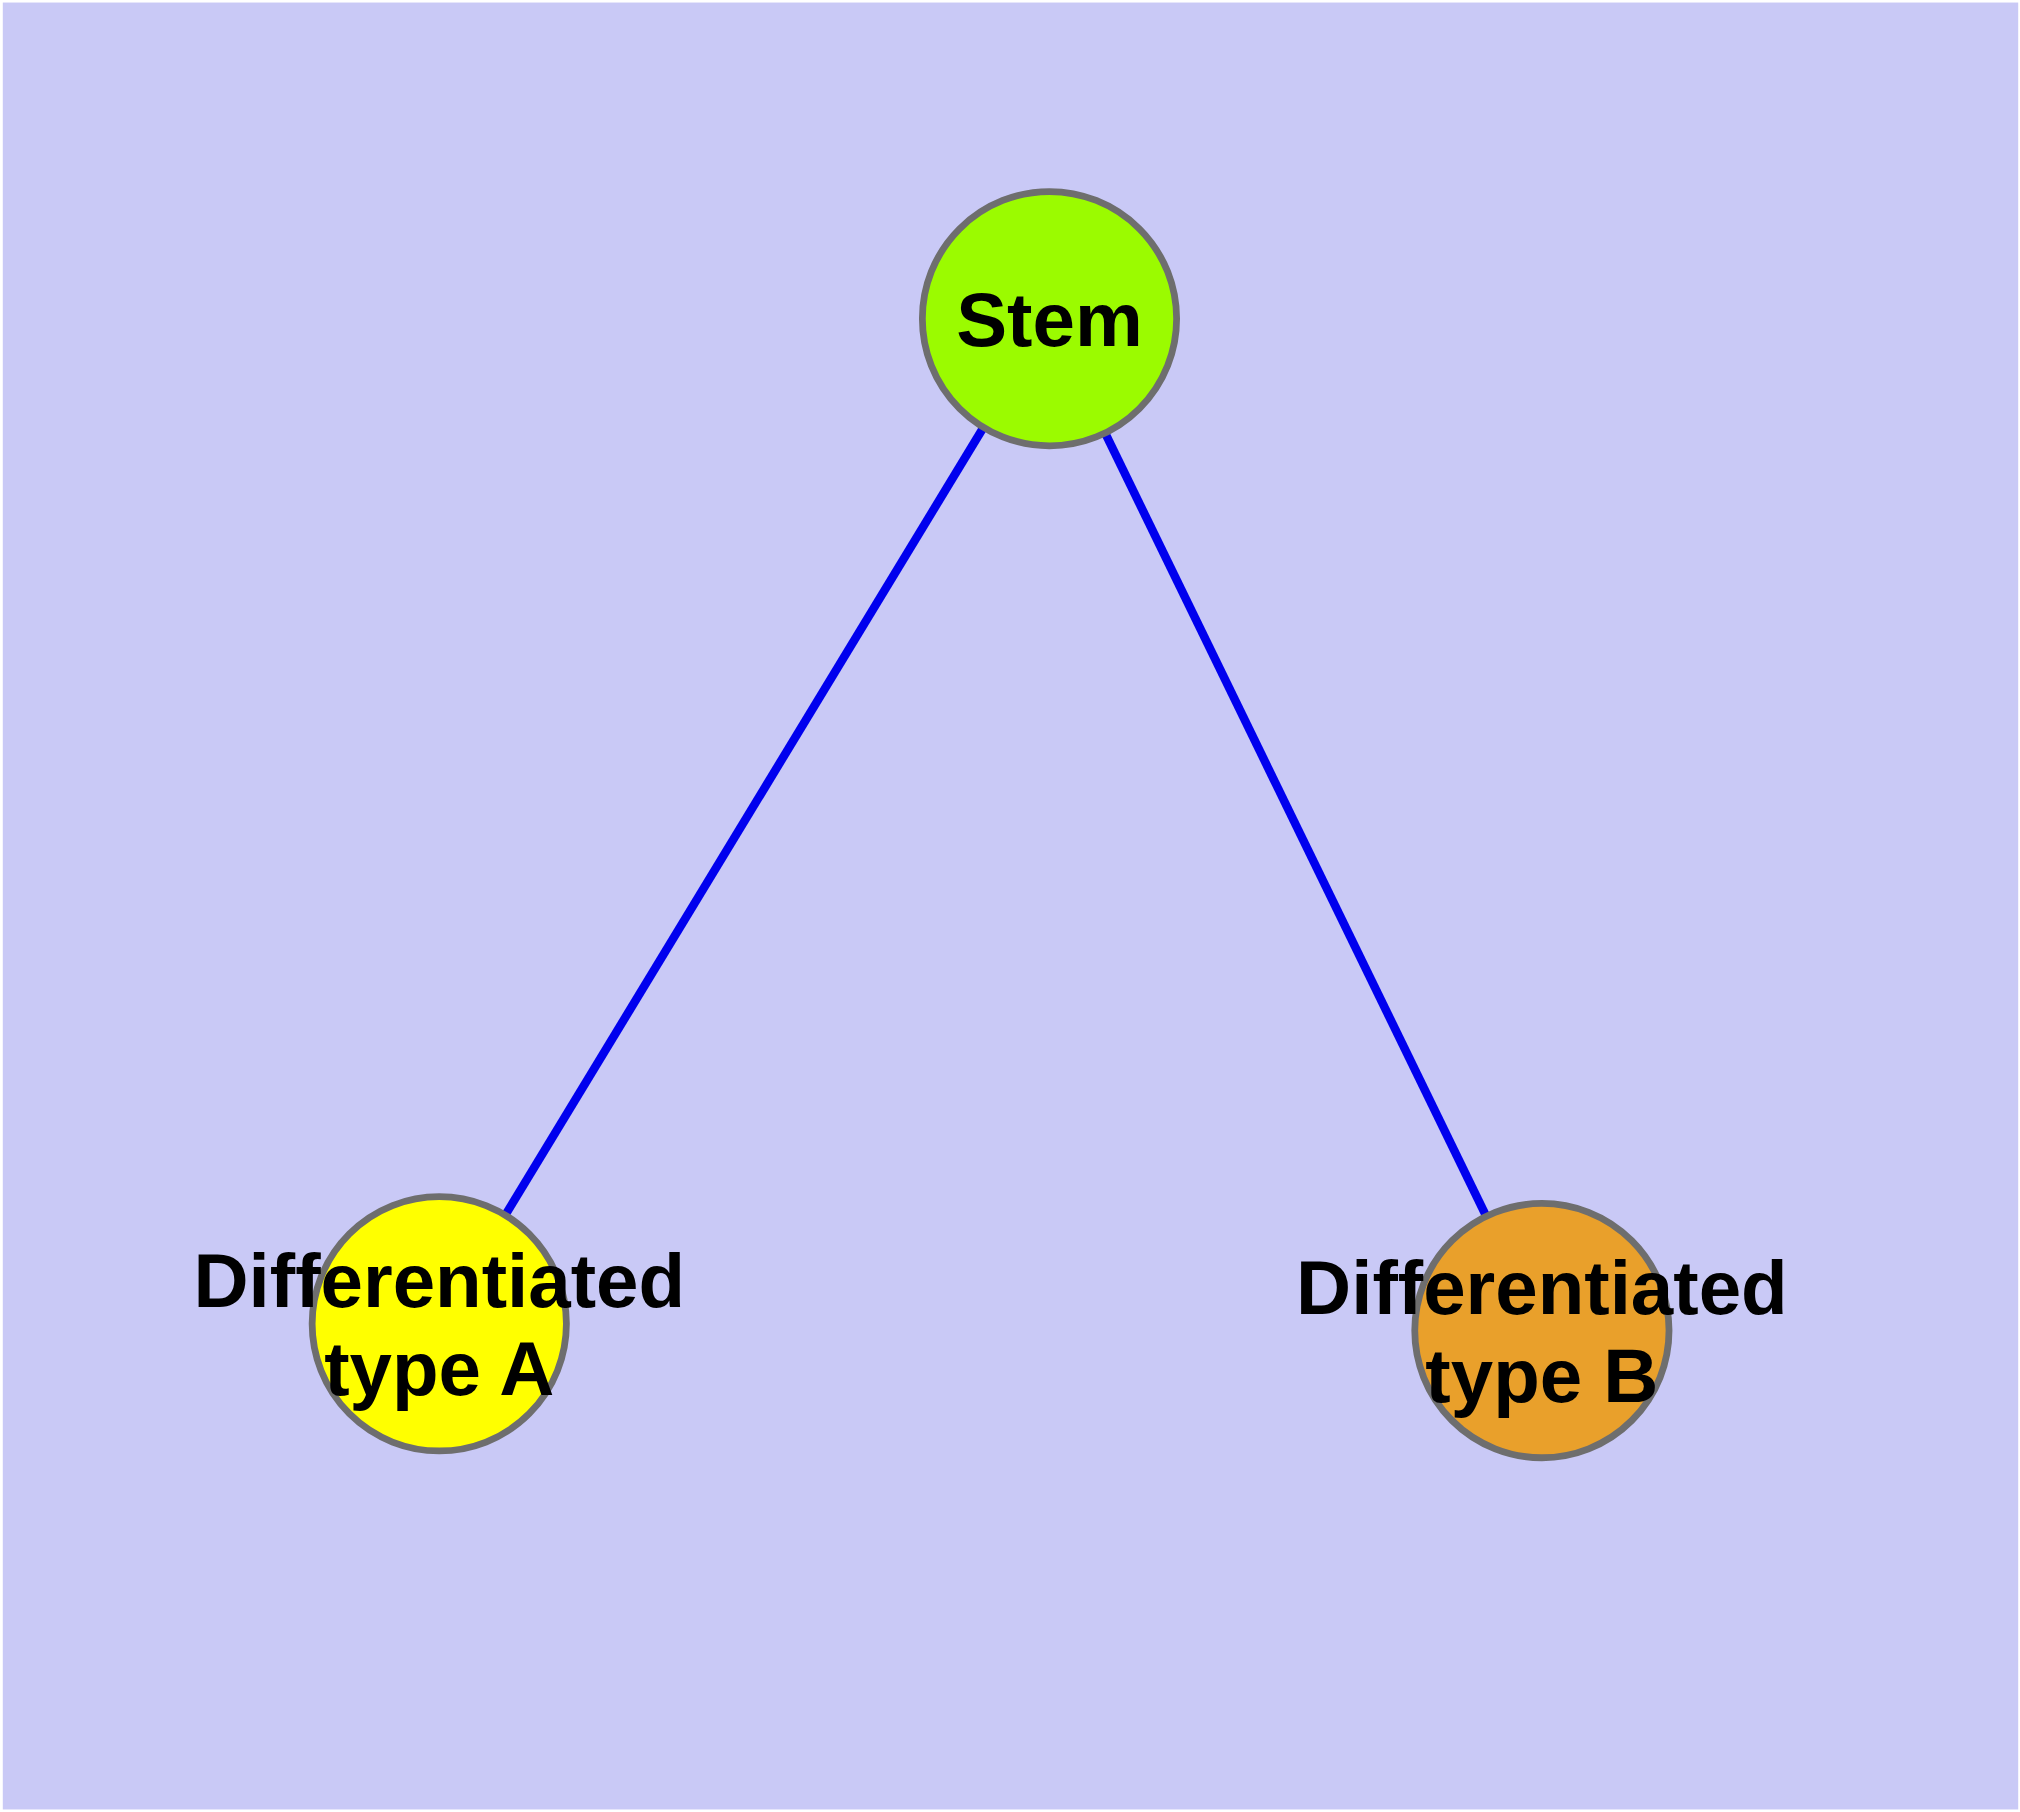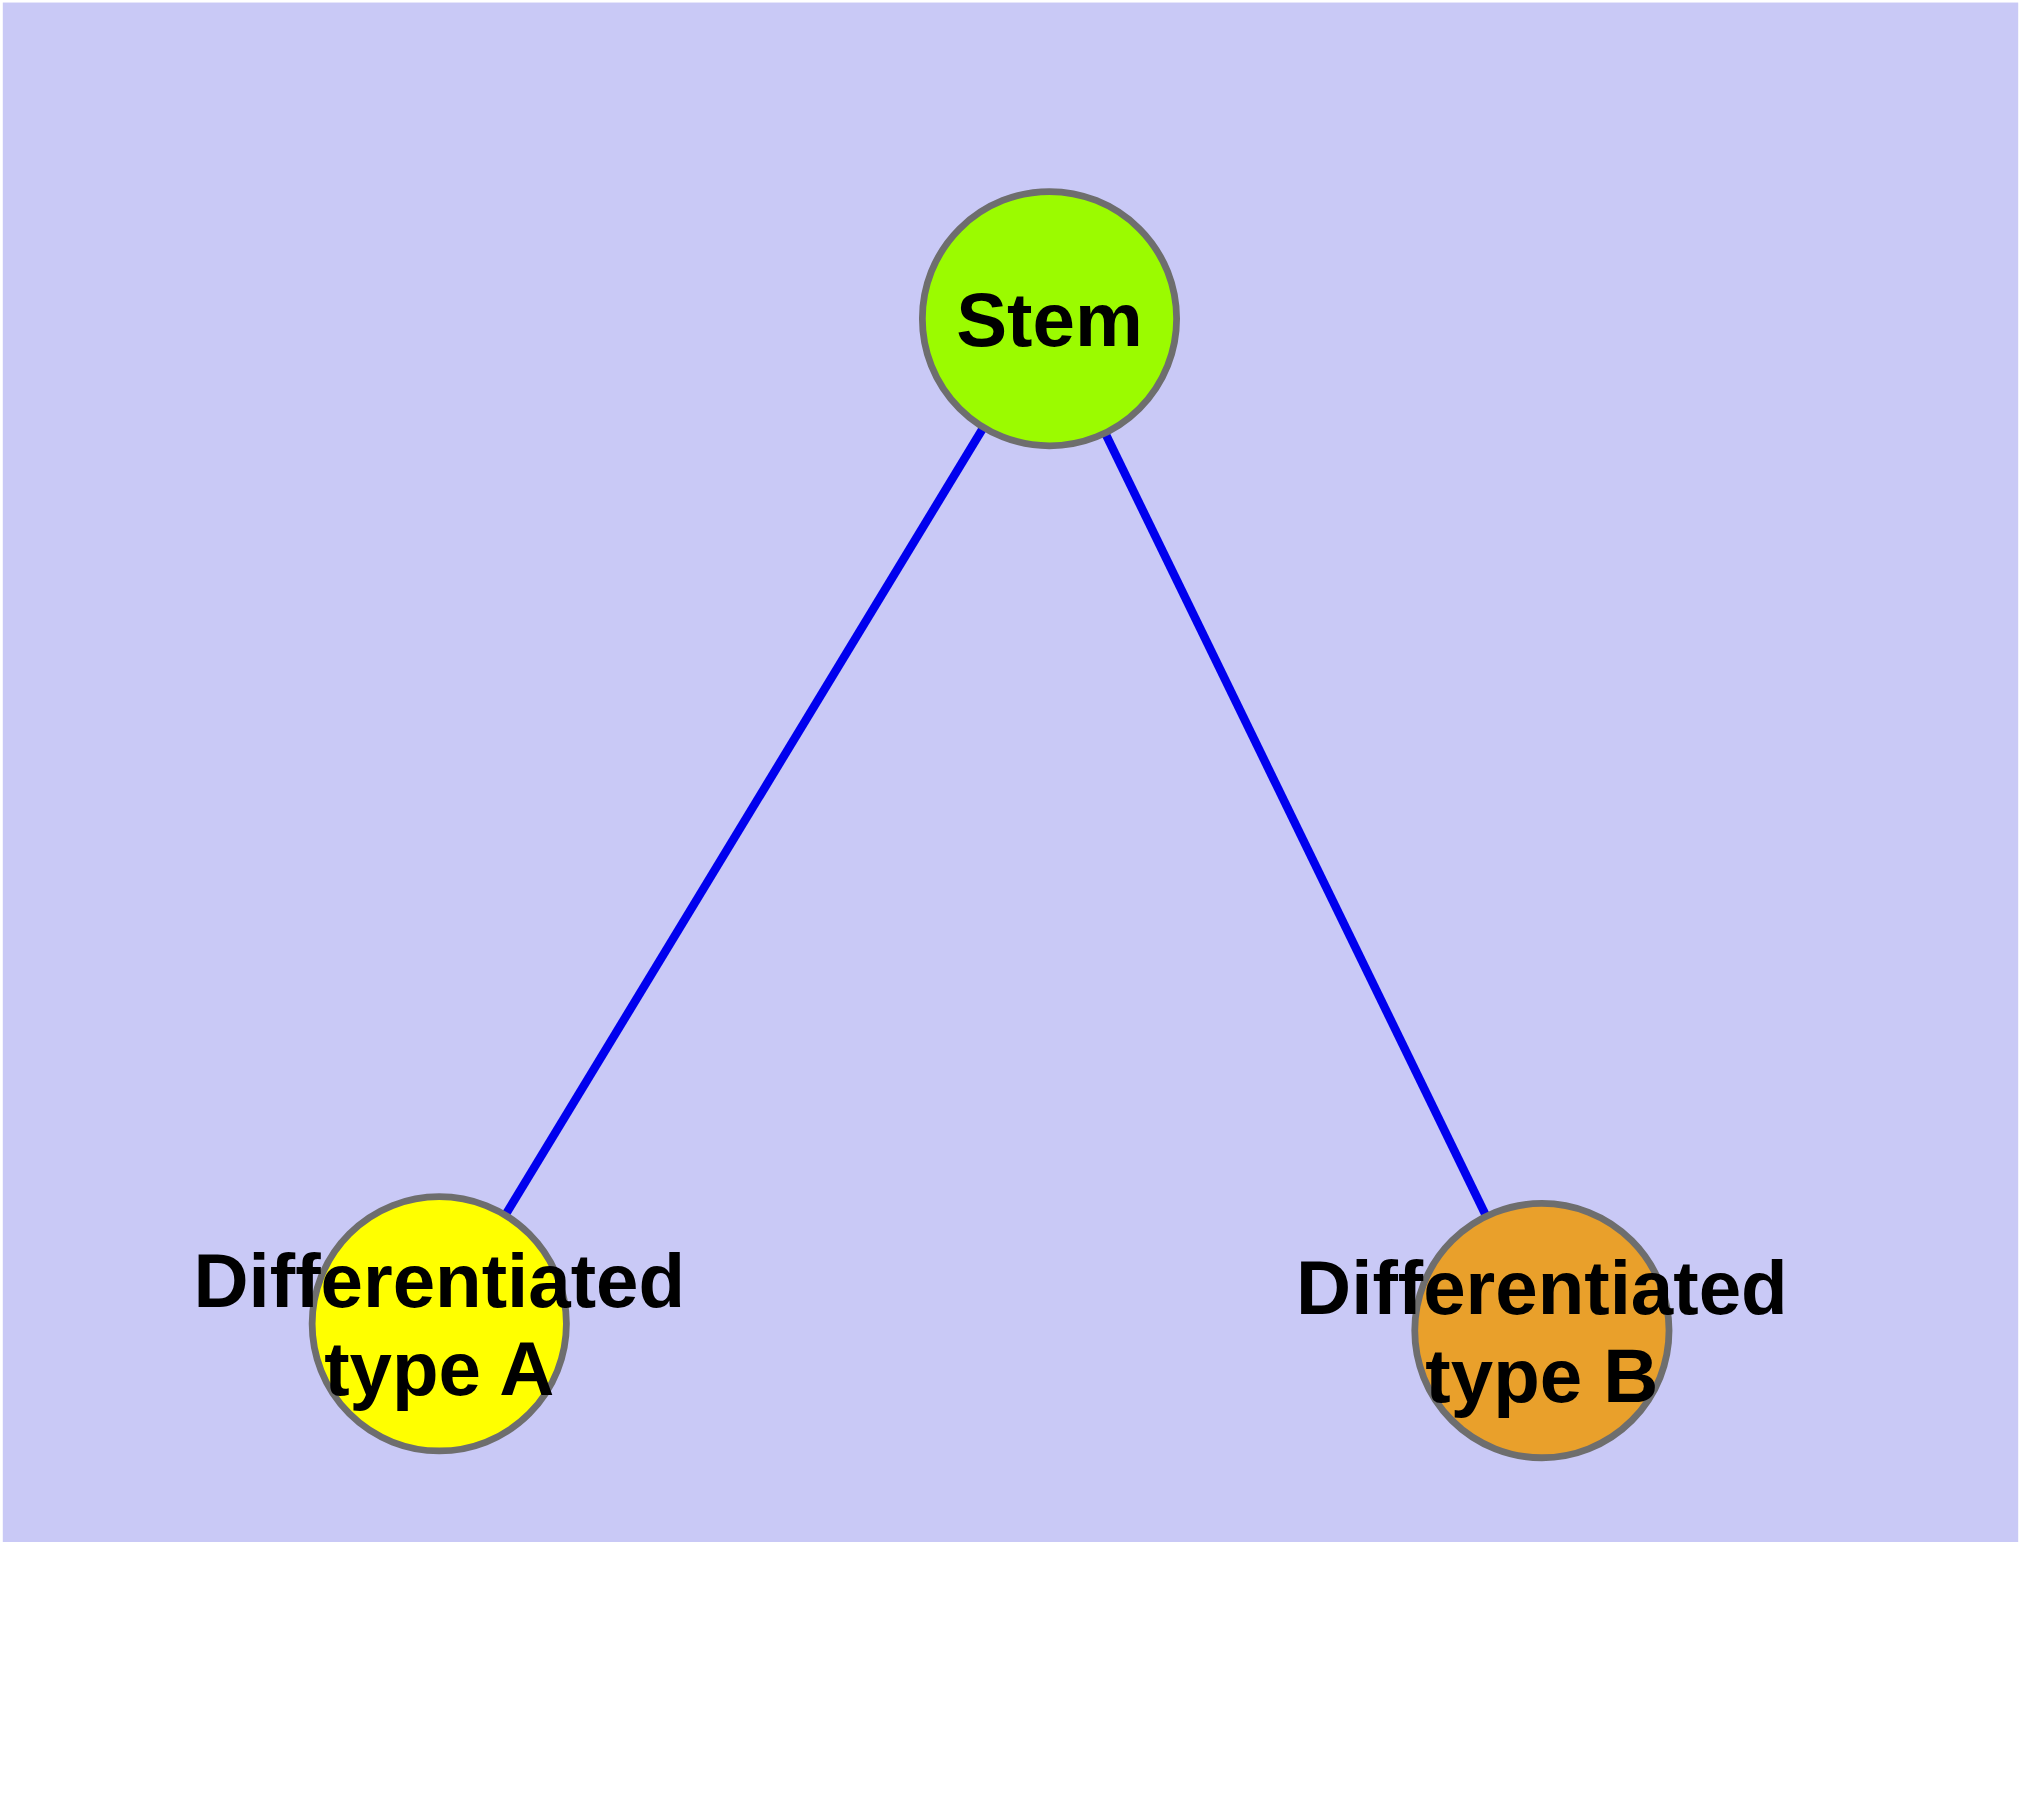--- a/index.html
+++ b/index.html
@@ -2,21 +2,21 @@
 <html style="font-size:13.6px"><head>
 <meta charset="utf-8">
 <style>
   html, body {
     margin: 0;
     padding: 0;
     background: #ffffff;
   }
   .canvas-wrap {
     width: 2021px;
-    height: 1542px;
+    height: 1812px;
     position: relative;
   }
   svg {
     display: block;
     width: 2021px;
     height: 1812px;
     font-family: "Liberation Sans", "DejaVu Sans", sans-serif;
   }
   .node-circle {
     stroke-width: 8px;

